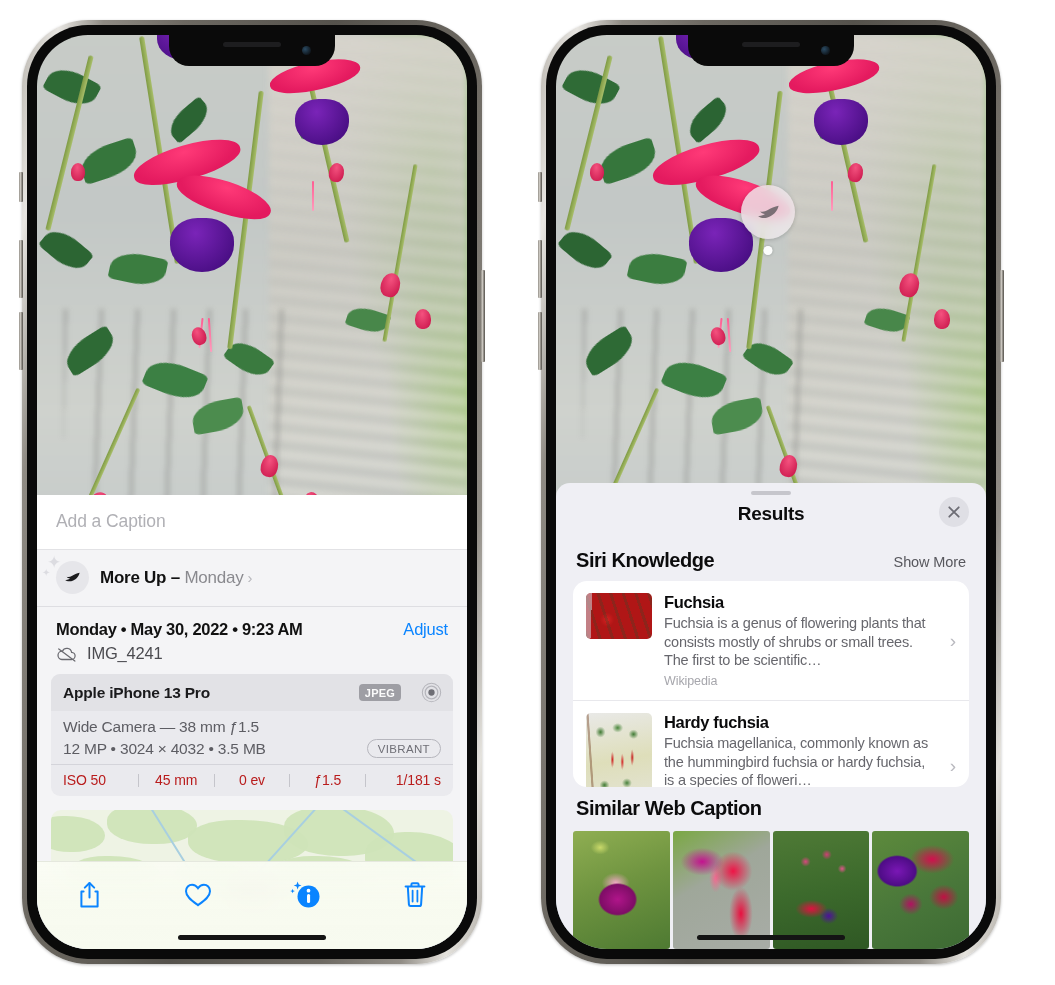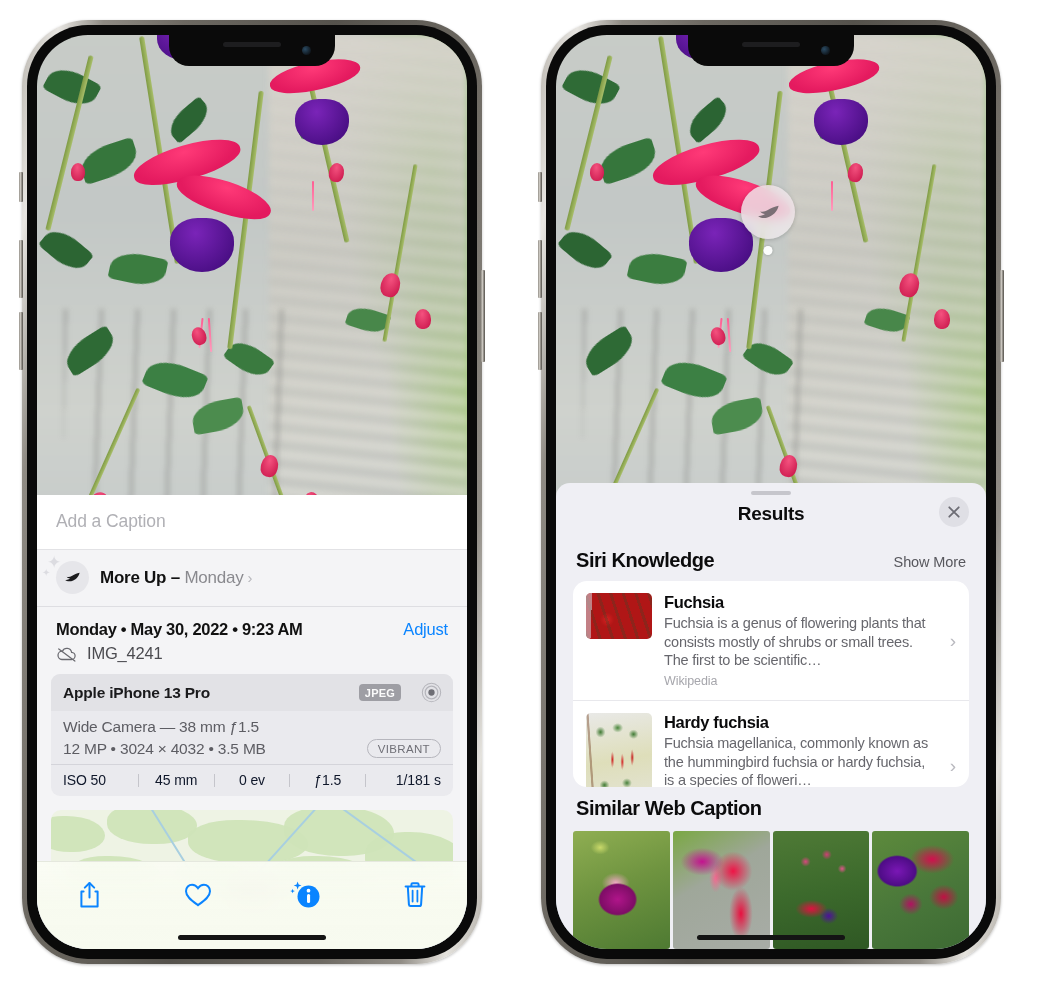--- a/index.html
+++ b/index.html
@@ -223,21 +223,21 @@
     padding: 2.5px 10px;
   }
 
   .exif-stats {
     display: flex; align-items: center;
     border-top: .5px solid #d4d4da;
     padding: 7px 12px 8px 12px;
   }
   .exif-stats .st {
     flex: 1; text-align: center;
-    font-size: 14px; color: #0f172a; letter-spacing: -.1px;
+    font-size: 14px; color: #b91c1c; letter-spacing: -.1px;
   }
   .exif-stats .st:first-child { text-align: left; }
   .exif-stats .st:last-child  { text-align: right; }
   .exif-stats .bar { width: 1px; height: 13px; background: #c5c5cb; }
 
   .map-card {
     margin: 14px 14px 0 14px;
     height: 100px; border-radius: 10px;
     position: relative; overflow: hidden;
     background: #eef3e4;

